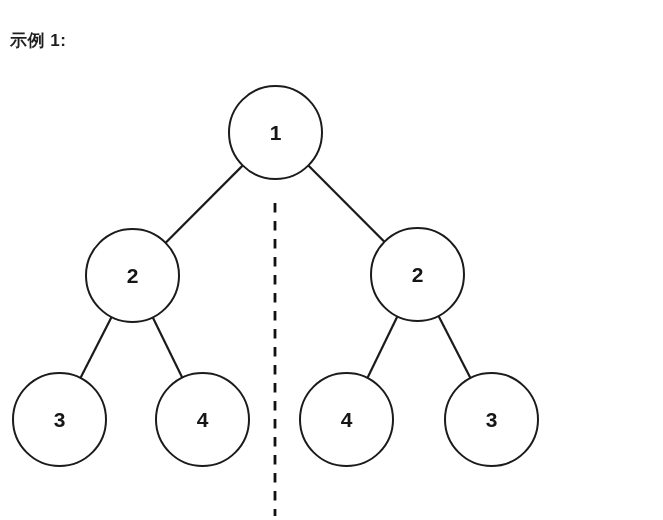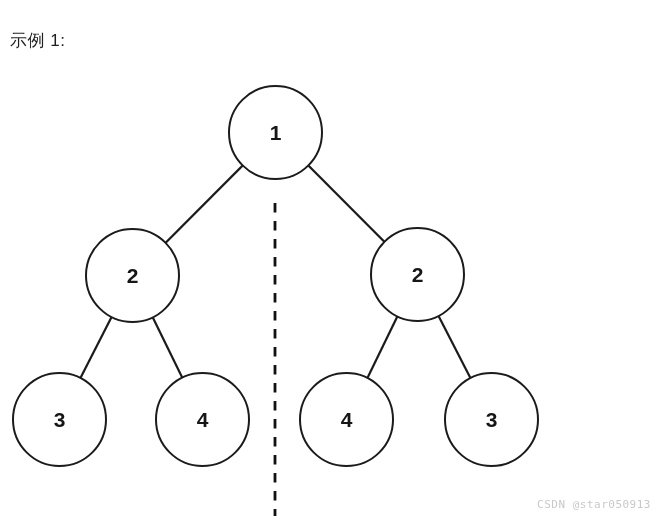--- a/index.html
+++ b/index.html
@@ -13,21 +13,21 @@
     width: 663px;
     height: 520px;
     background: #ffffff;
     overflow: hidden;
   }
   .example-label {
     position: absolute;
     left: 10px;
     top: 29px;
     font-size: 17px;
-    font-weight: normal;
+    font-weight: bold;
     color: #1e1e1e;
     letter-spacing: 0.5px;
     white-space: nowrap;
   }
   .edges-layer {
     position: absolute;
     left: 0;
     top: 0;
     z-index: 1;
   }
@@ -98,15 +98,14 @@
   <div class="tree-node node-lr4">
     <span>4</span>
   </div>
   <div class="tree-node node-rl4">
     <span>4</span>
   </div>
   <div class="tree-node node-rr3">
     <span>3</span>
   </div>
 
-  <div class="watermark">CSDN @star050913</div>
 
 </div>
 
 </body></html>

